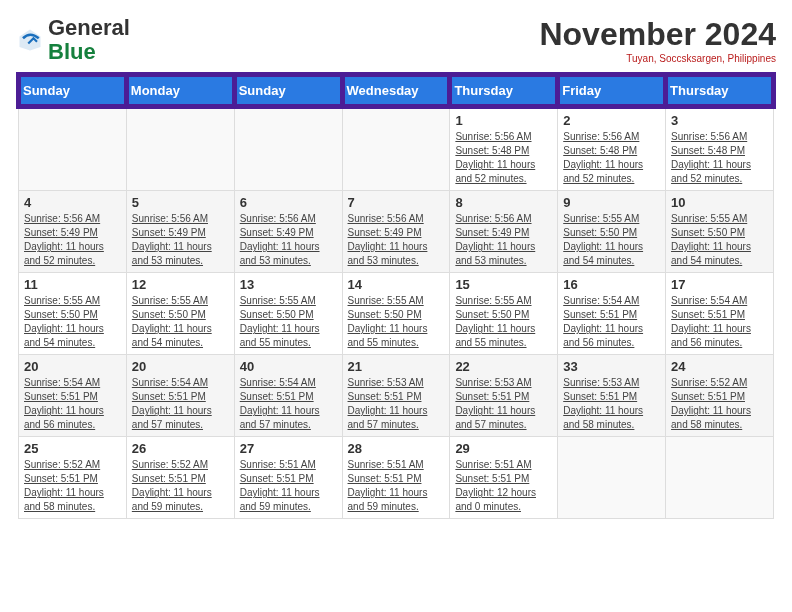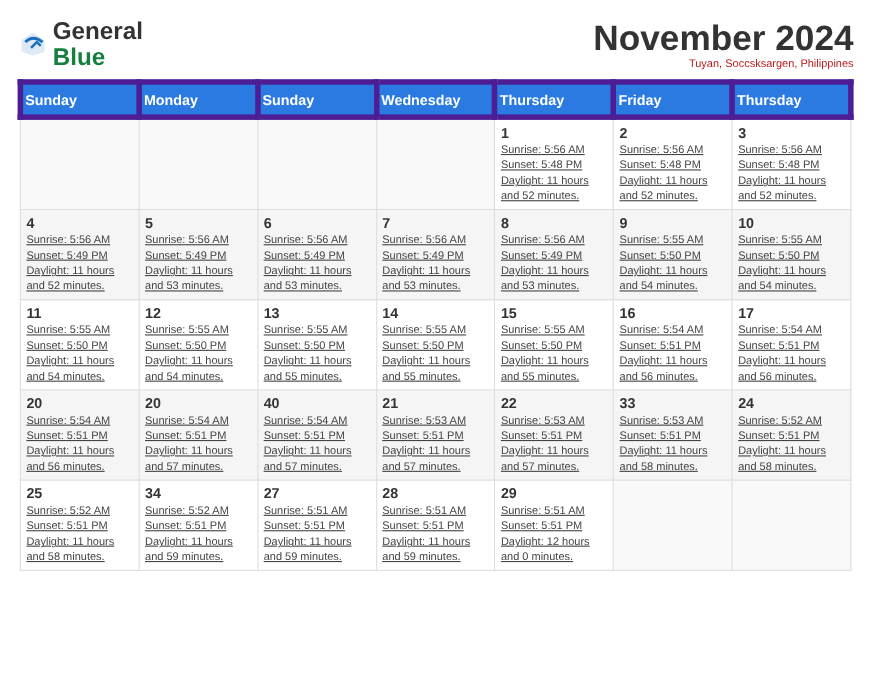--- a/index.html
+++ b/index.html
@@ -228,21 +228,21 @@
           <span class="day-number">24</span>
           <div class="day-info">Sunrise: 5:52 AM<br>Sunset: 5:51 PM<br>Daylight: 11 hours and 58 minutes.</div>
         </td>
       </tr>
       <tr>
         <td>
           <span class="day-number">25</span>
           <div class="day-info">Sunrise: 5:52 AM<br>Sunset: 5:51 PM<br>Daylight: 11 hours and 58 minutes.</div>
         </td>
         <td>
-          <span class="day-number">34</span>
+          <span class="day-number">26</span>
           <div class="day-info">Sunrise: 5:52 AM<br>Sunset: 5:51 PM<br>Daylight: 11 hours and 59 minutes.</div>
         </td>
         <td>
           <span class="day-number">27</span>
           <div class="day-info">Sunrise: 5:51 AM<br>Sunset: 5:51 PM<br>Daylight: 11 hours and 59 minutes.</div>
         </td>
         <td>
           <span class="day-number">28</span>
           <div class="day-info">Sunrise: 5:51 AM<br>Sunset: 5:51 PM<br>Daylight: 11 hours and 59 minutes.</div>
         </td>

